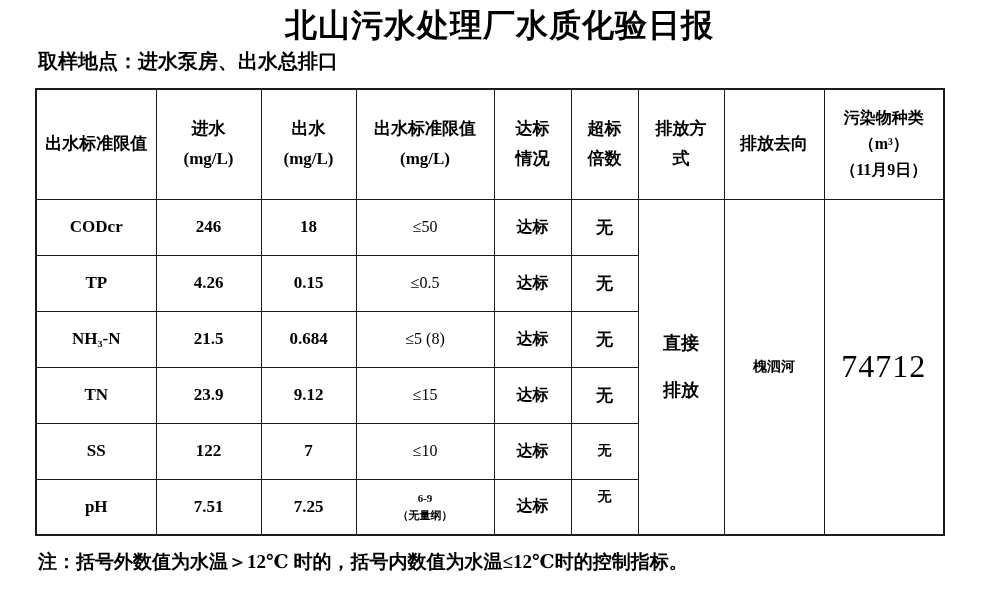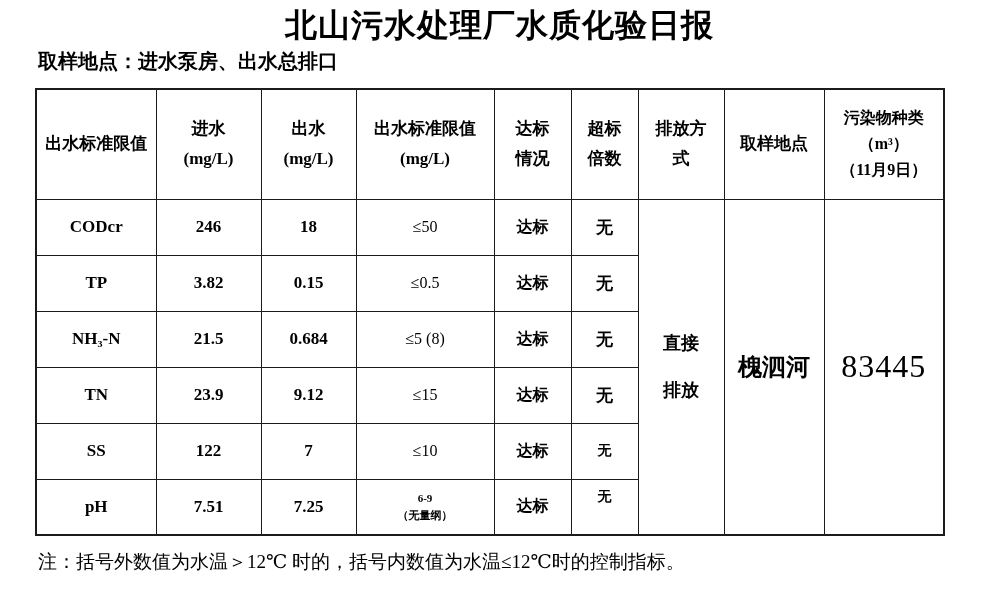--- a/index.html
+++ b/index.html
@@ -92,33 +92,33 @@
     font-size: 14px;
     vertical-align: top;
     padding-top: 8px;
   }
   td.mode-cell {
     font-size: 18px;
     font-weight: bold;
     line-height: 2.6;
   }
   td.dest-cell {
-    font-size: 24px;
+    font-size: 14px;
     font-weight: bold;
     margin-left: 31px;
   }
   td.volume-cell {
     font-size: 32px;
     font-weight: normal;
     letter-spacing: 1px;
   }
   .footnote {
     margin: 13px 0 0 38px;
     font-size: 19px;
-    font-weight: normal;
+    font-weight: bold;
   }
 </style>
 </head>
 <body>
 
 <div class="page">
 
   <div class="report-title">北山污水处理厂水质化验日报</div>
 
   <div class="meta-row">
@@ -145,42 +145,42 @@
         <th class="col-header">出水
 (mg/L)</th>
         <th class="col-header">出水标准限值
 (mg/L)</th>
         <th class="col-header">达标
 情况</th>
         <th class="col-header">超标
 倍数</th>
         <th class="col-header">排放方
 式</th>
-        <th class="col-header">取样地点</th>
+        <th class="col-header">排放去向</th>
         <th class="col-header vol-header">污染物种类
 （m³）
 （11月9日）</th>
       </tr>
 
       <tr class="data-row">
         <td class="pollutant-cell">CODcr</td>
         <td class="num-cell">246</td>
         <td class="num-cell">18</td>
         <td class="limit-cell">≤50</td>
         <td class="compliance-cell">达标</td>
         <td class="exceed-cell">无</td>
         <td class="mode-cell" rowspan="6">直接
 排放</td>
         <td class="dest-cell" rowspan="6">槐泗河</td>
-        <td class="volume-cell" rowspan="6">83445</td>
+        <td class="volume-cell" rowspan="6">74712</td>
       </tr>
 
       <tr class="data-row">
         <td class="pollutant-cell">TP</td>
-        <td class="num-cell">3.82</td>
+        <td class="num-cell">4.26</td>
         <td class="num-cell">0.15</td>
         <td class="limit-cell">≤0.5</td>
         <td class="compliance-cell">达标</td>
         <td class="exceed-cell">无</td>
       </tr>
 
       <tr class="data-row">
         <td class="pollutant-cell">NH₃-N</td>
         <td class="num-cell">21.5</td>
         <td class="num-cell">0.684</td>

